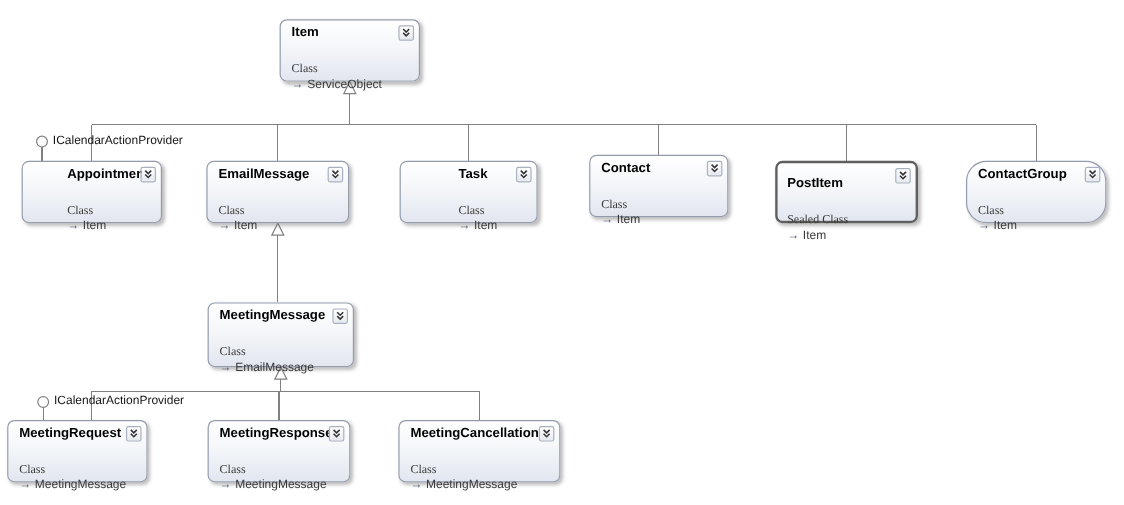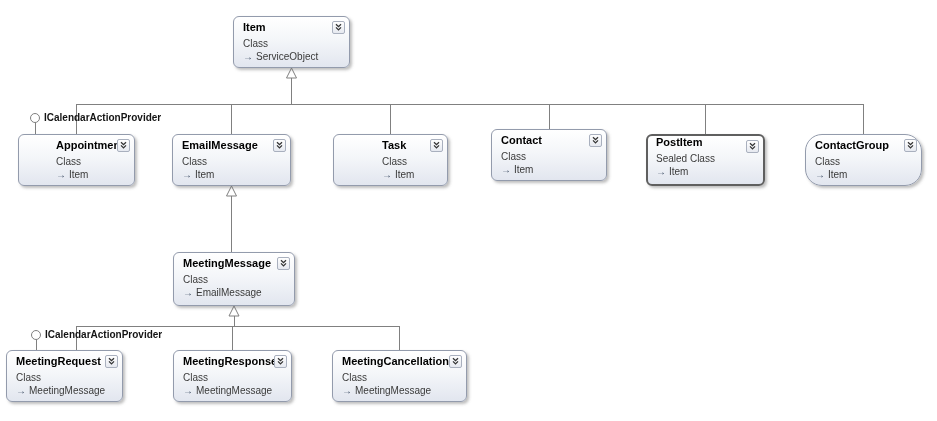--- a/index.html
+++ b/index.html
@@ -13,34 +13,34 @@
   #node-layer { position:absolute; left:0; top:0; width:937px; height:421px; }
   .class-box {
     position:absolute;
     border:1px solid #939bac;
     border-radius:6px;
     background:linear-gradient(180deg,#ffffff 0%,#f4f6f9 45%,#e2e6ef 100%);
     box-shadow:2px 2px 3px rgba(110,110,110,0.45);
     padding:4px 8px 0 9px;
     cursor:default;
   }
-  .class-box.selected { border:2px solid #5f5f5f; padding:0 7px 0 8px; }
+  .class-box.selected { border:2px solid #5f5f5f; padding:11px 7px 0 8px; }
   .box-title { font-size:11px; font-weight:bold; color:#000; letter-spacing:0; line-height:13px; padding-right:14px; white-space:nowrap; }
-  .box-kind  { font-size:10px; color:#3a3a3a; line-height:12px; margin-top:4px; white-space:nowrap; }
+  .box-kind  { font-size:10px; color:#3a3a3a; line-height:12px; margin-top:18px; white-space:nowrap;font-family:Liberation Serif, serif; }
   .box-base  { font-size:10px; color:#3a3a3a; line-height:12px; margin-top:1px; white-space:nowrap; display:flex; align-items:center; }
   .base-arrow { color:#44546a; font-weight:bold; margin-right:3px; font-size:10px; }
   .collapse-btn {
     position:absolute; top:4px; right:4px;
     width:13px; height:13px; padding:0;
     border:1px solid #a9b0be; border-radius:2px;
     background:linear-gradient(#fefefe,#e6e9f0);
     display:flex; align-items:center; justify-content:center;
     cursor:pointer;
   }
-  .iface-label { position:absolute; font-size:10px; color:#141414; white-space:nowrap; line-height:12px;font-weight:bold; }
+  .iface-label { position:absolute; font-size:10px; color:#141414; white-space:nowrap; line-height:12px; }
 </style>
 </head>
 <body>
 
 <div class="canvas">
   <svg id="connector-layer" xmlns="http://www.w3.org/2000/svg" shape-rendering="crispEdges">
       <polygon points="291.5,68 286.5,78 296.5,78" fill="#ffffff" stroke="#808080" stroke-width="1" shape-rendering="geometricPrecision"></polygon>
       <line x1="291.5" y1="78" x2="291.5" y2="104" stroke="#808080" stroke-width="1"></line>
       <line x1="76.5" y1="104" x2="863.5" y2="104" stroke="#808080" stroke-width="1"></line>
       <line x1="76.5" y1="104" x2="76.5" y2="134" stroke="#808080" stroke-width="1"></line>

